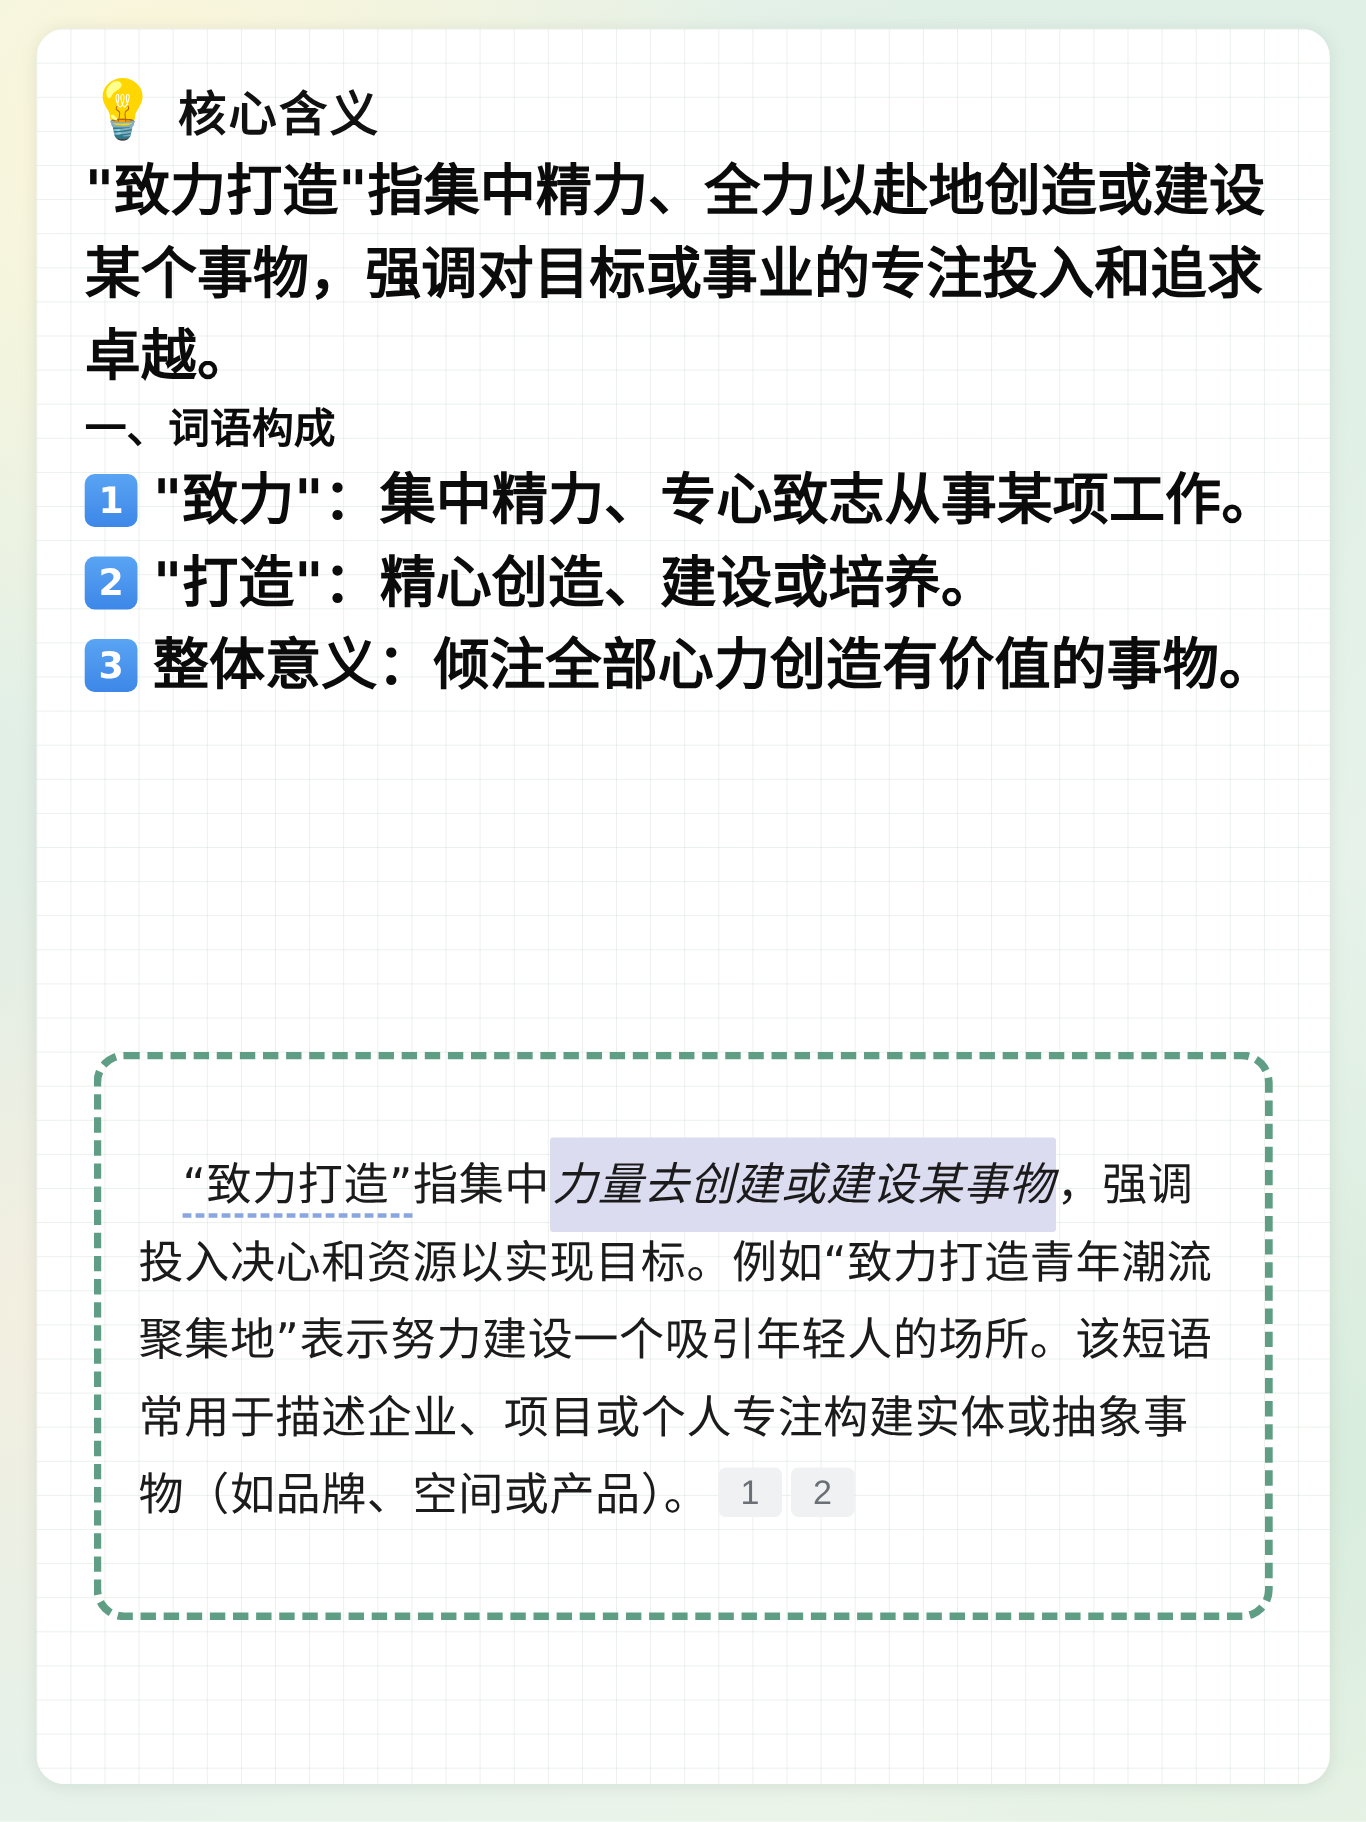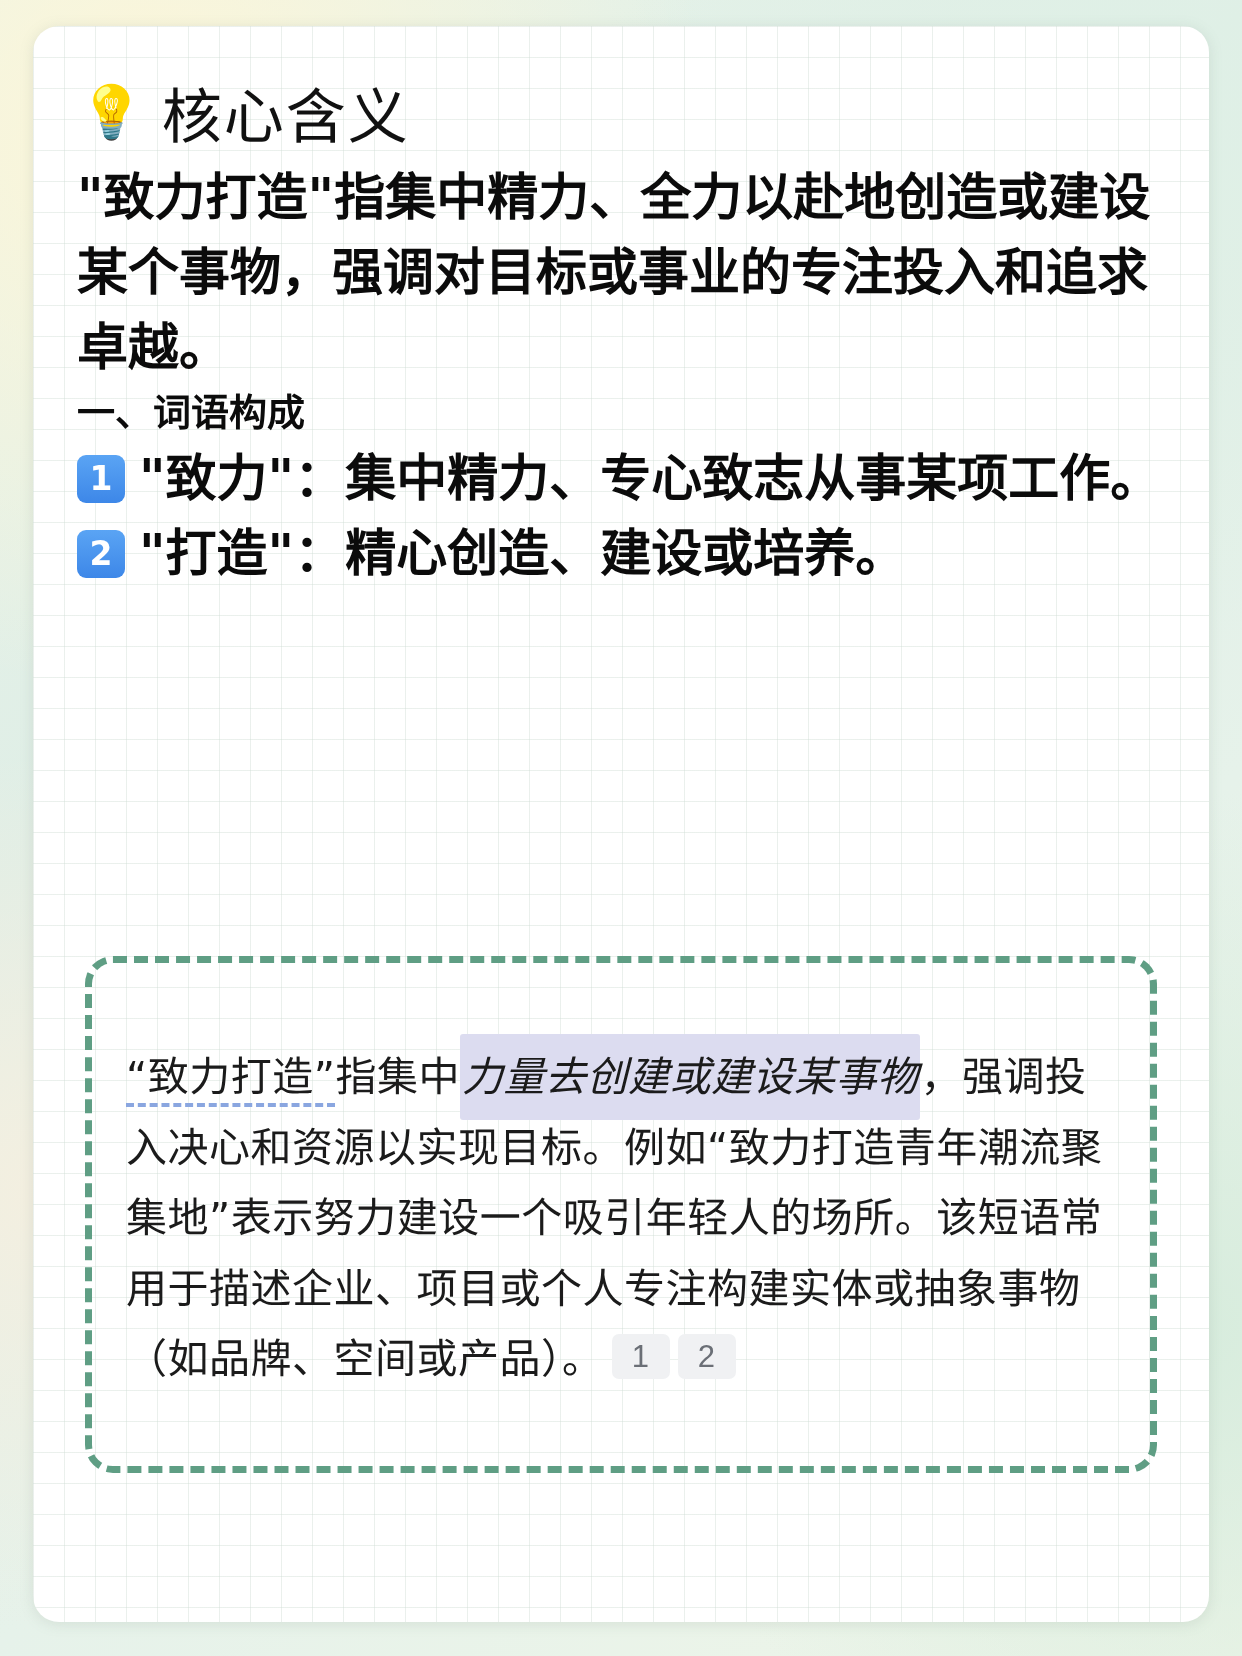--- a/index.html
+++ b/index.html
@@ -48,22 +48,22 @@
     display: flex;
     align-items: center;
     gap: 18px;
     margin: 0 0 4px 24px;
   }
   .bulb-icon {
     font-size: 52px;
     line-height: 1;
   }
   .heading-text {
-    font-size: 60px;
-    font-weight: 400;
+    font-size: 44px;
+    font-weight: 700;
     color: #111111;
     letter-spacing: 2px;
     font-family: "DejaVu Sans", "Liberation Sans", sans-serif;
   }
 
   .body-text {
     font-size: 51px;
     font-weight: 700;
     line-height: 1.47;
     color: #0b0b0b;
@@ -125,20 +125,21 @@
   .quote-text {
     font-size: 41px;
     line-height: 1.72;
     color: #1b1b1b;
     font-family: "DejaVu Sans", "Liberation Sans", sans-serif;
     letter-spacing: 0.5px;
   }
   .u-dash {
     border-bottom: 4px dashed #8aa6e0;
     padding-bottom: 2px;
+    margin-left: 40px;
   }
   .hl {
     background: #dcdcf0;
     border-radius: 3px;
     padding: 19px 2px;
     font-style: italic;
   }
   .ref {
     display: inline-block;
     min-width: 38px;
@@ -169,20 +170,23 @@
 
     <p class="section-title">一、词语构成</p>
 
     <ul class="num-list">
       <li class="num-item">
         <span class="numbox">1</span><span>"致力"：集中精力、专心致志从事某项工作。</span>
       </li>
       <li class="num-item">
         <span class="numbox">2</span><span>"打造"：精心创造、建设或培养。</span>
       </li>
+      <li class="num-item">
+        <span class="numbox">3</span><span>整体意义：倾注全部心力创造有价值的事物。</span>
+      </li>
     </ul>
 
     <div class="quote-box">
       <p class="quote-text"><span class="u-dash">“致力打造”</span><span>指集中</span><span class="hl">力量去创建或建设某事物</span><span>，强调投入决心和资源以实现目标。例如“致力打造青年潮流聚集地”表示努力建设一个吸引年轻人的场所。该短语常用于描述企业、项目或个人专注构建实体或抽象事物（如品牌、空间或产品）。</span><span class="ref">1</span><span class="ref">2</span></p>
     </div>
 
   </div>
 </div>
 
 </body></html>

